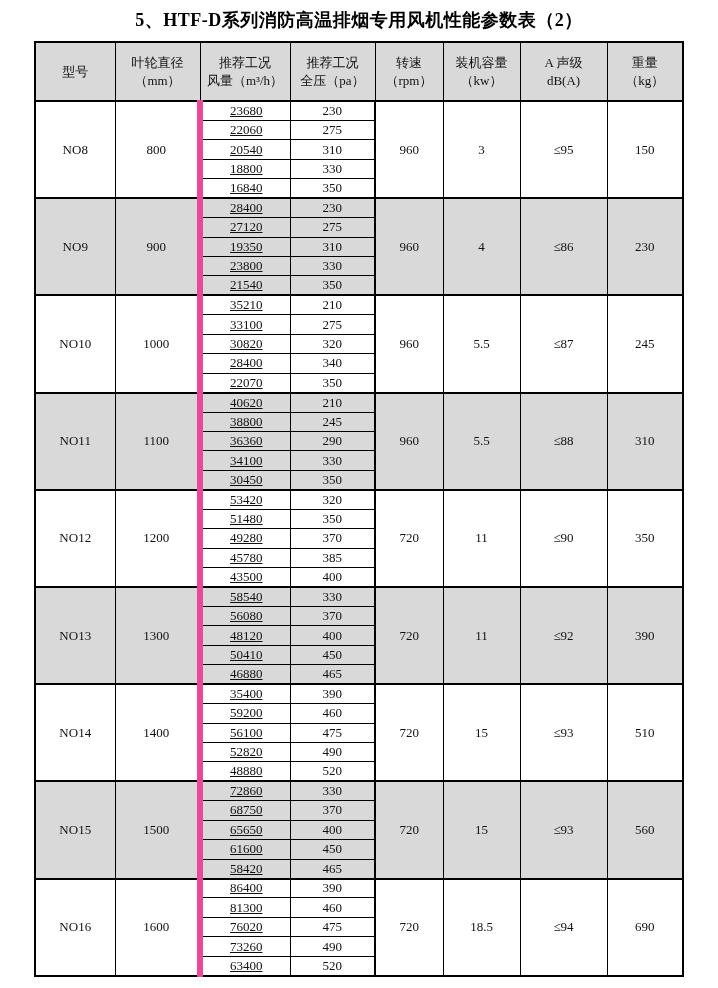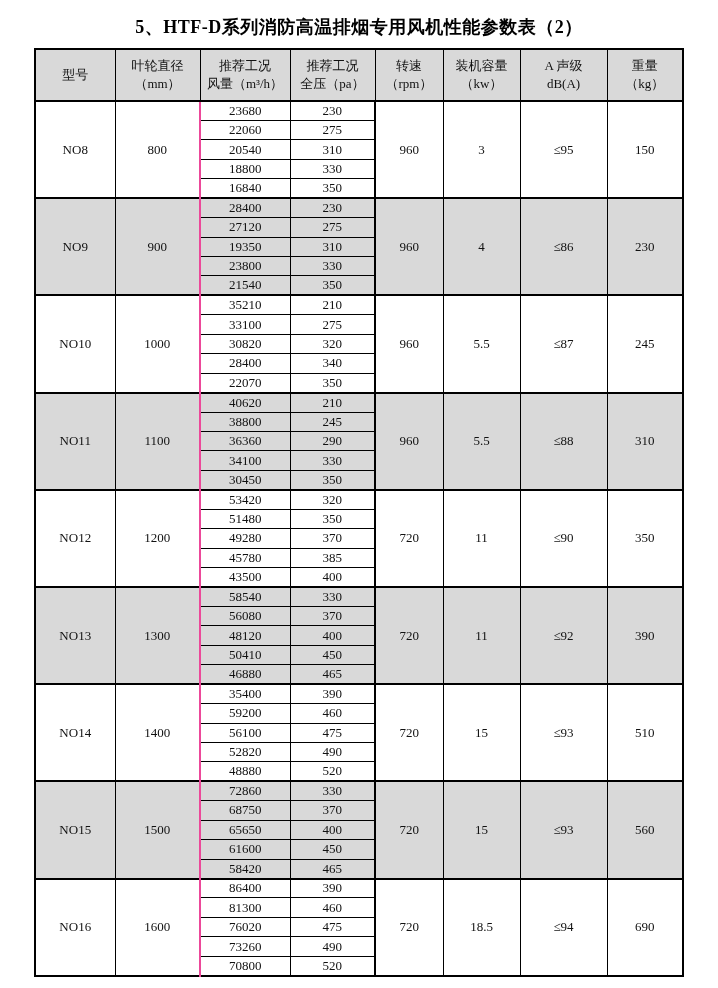--- a/index.html
+++ b/index.html
@@ -8,21 +8,21 @@
     background: #ffffff;
     width: 718px;
     font-family: "Liberation Serif", "DejaVu Serif", serif;
     color: #111111;
   }
   .page {
     width: 718px;
     height: 988px;
     background: #ffffff;
     box-sizing: border-box;
-    padding-top: 13px;
+    padding-top: 6px;
   }
   .title {
     text-align: center;
     font-size: 18px;
     font-weight: bold;
     letter-spacing: 0.5px;
     margin: 2px 0 9px 0;
     color: #000000;
   }
   table.spec-table {
@@ -33,33 +33,33 @@
     border: 2px solid #000000;
   }
   .spec-table th, .spec-table td {
     border: 1px solid #000000;
     text-align: center;
     vertical-align: middle;
     padding: 0;
     overflow: hidden;
     white-space: nowrap;
   }
-  .spec-table thead tr { height: 52px; }
+  .spec-table thead tr { height: 59px; }
   .spec-table th {
     background: #d9d9d9;
     font-weight: normal;
     font-size: 13px;
     line-height: 1.35;
     border-bottom: 2px solid #000000;
   }
   .spec-table tbody tr { height: 19.45px; }
   .spec-table td { font-size: 13px; }
   tr.band-gray td { background: #d9d9d9; }
   tr.group-first td { border-top: 2px solid #000000; }
-  td.flow  { border-left: 2px solid #ec4899; }
+  td.flow  { border-left: 6px solid #ec4899; text-decoration: underline; }
   td.pressure { border-right: 2px solid #000000; }
   .c1 { width: 80px; }
   .c2 { width: 85px; }
   .c3 { width: 90px; }
   .c4 { width: 85px; }
   .c5 { width: 68px; }
   .c6 { width: 77px; }
   .c7 { width: 87px; }
   .c8 { width: 76px; }
 </style>
@@ -342,19 +342,19 @@
         </tr>
         <tr class="">
           <td class="flow">76020</td>
           <td class="pressure">475</td>
         </tr>
         <tr class="">
           <td class="flow">73260</td>
           <td class="pressure">490</td>
         </tr>
         <tr class="">
-          <td class="flow">70800</td>
+          <td class="flow">63400</td>
           <td class="pressure">520</td>
         </tr>
       </tbody>
   </table>
 
 </div>
 
 </body></html>

